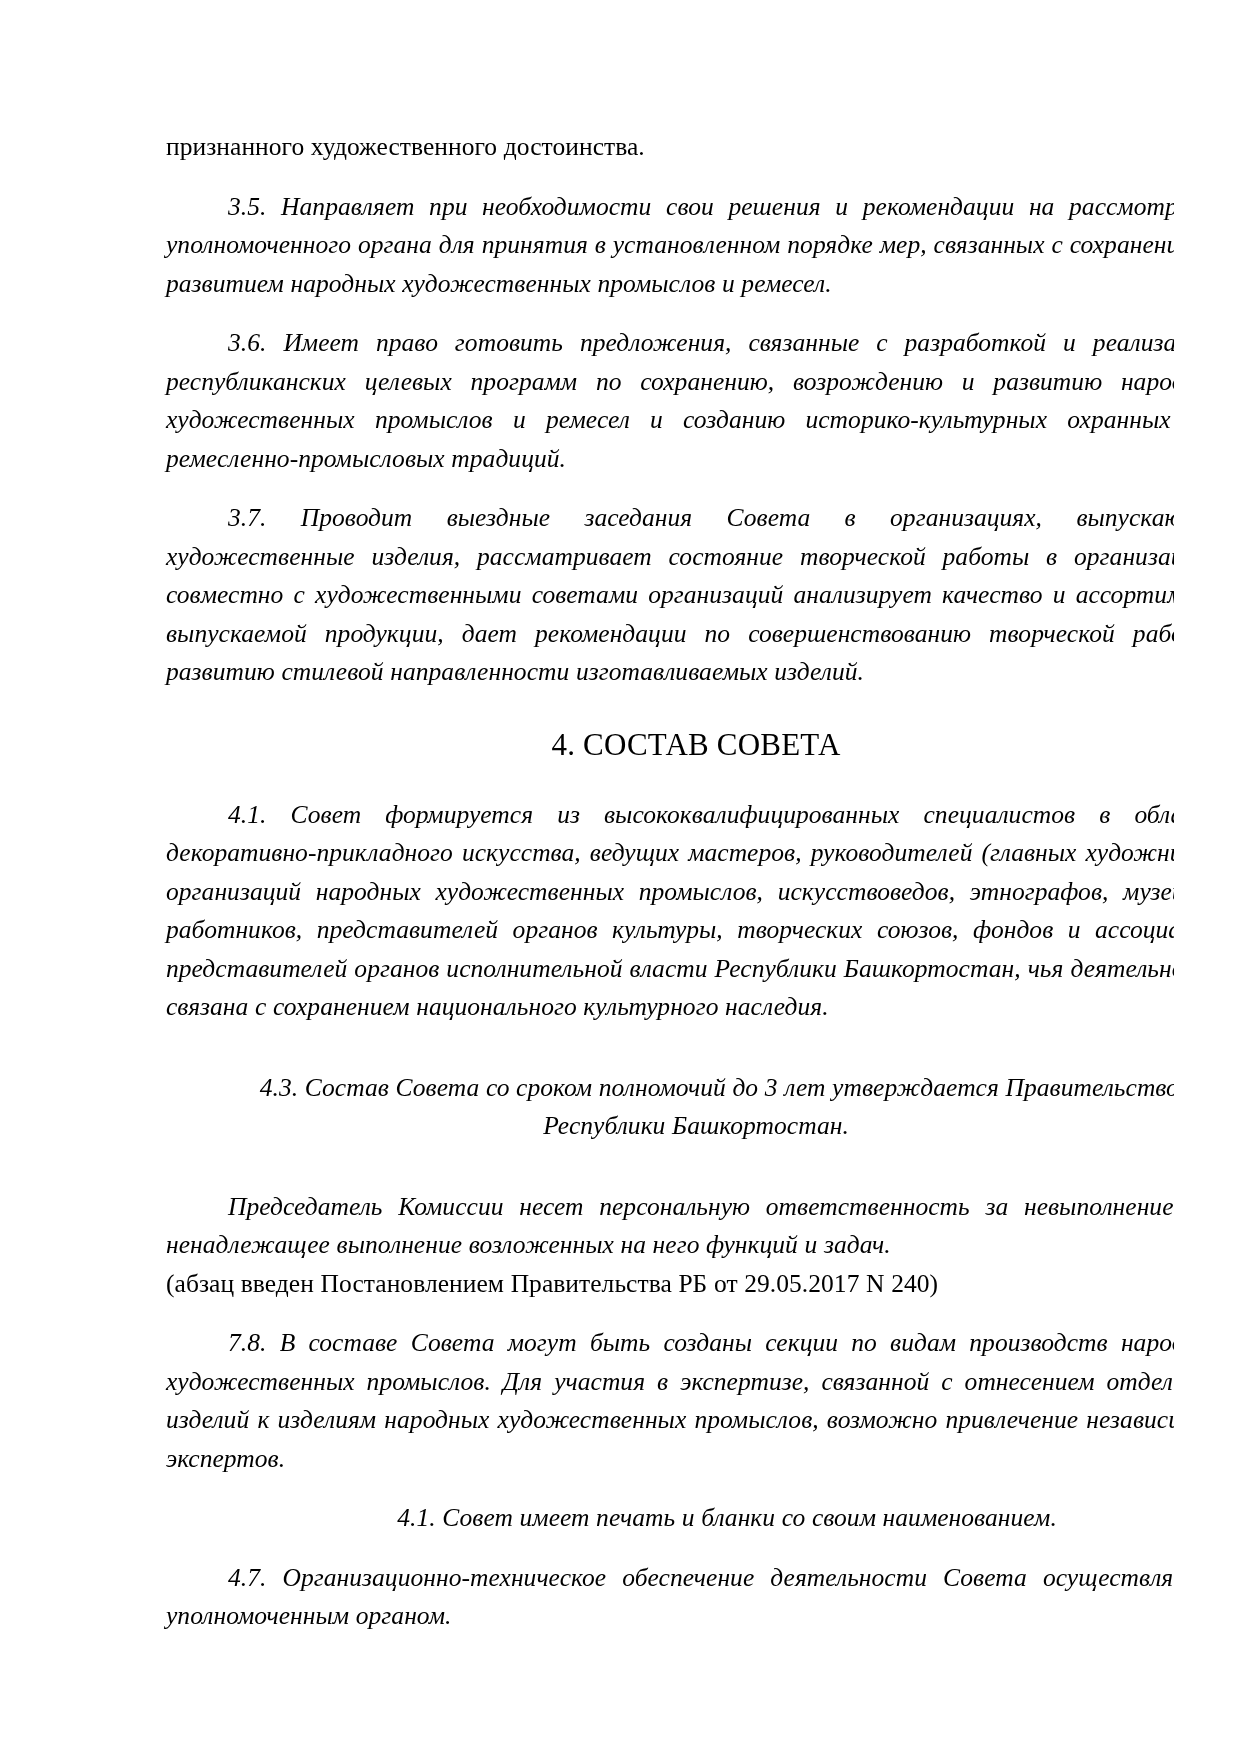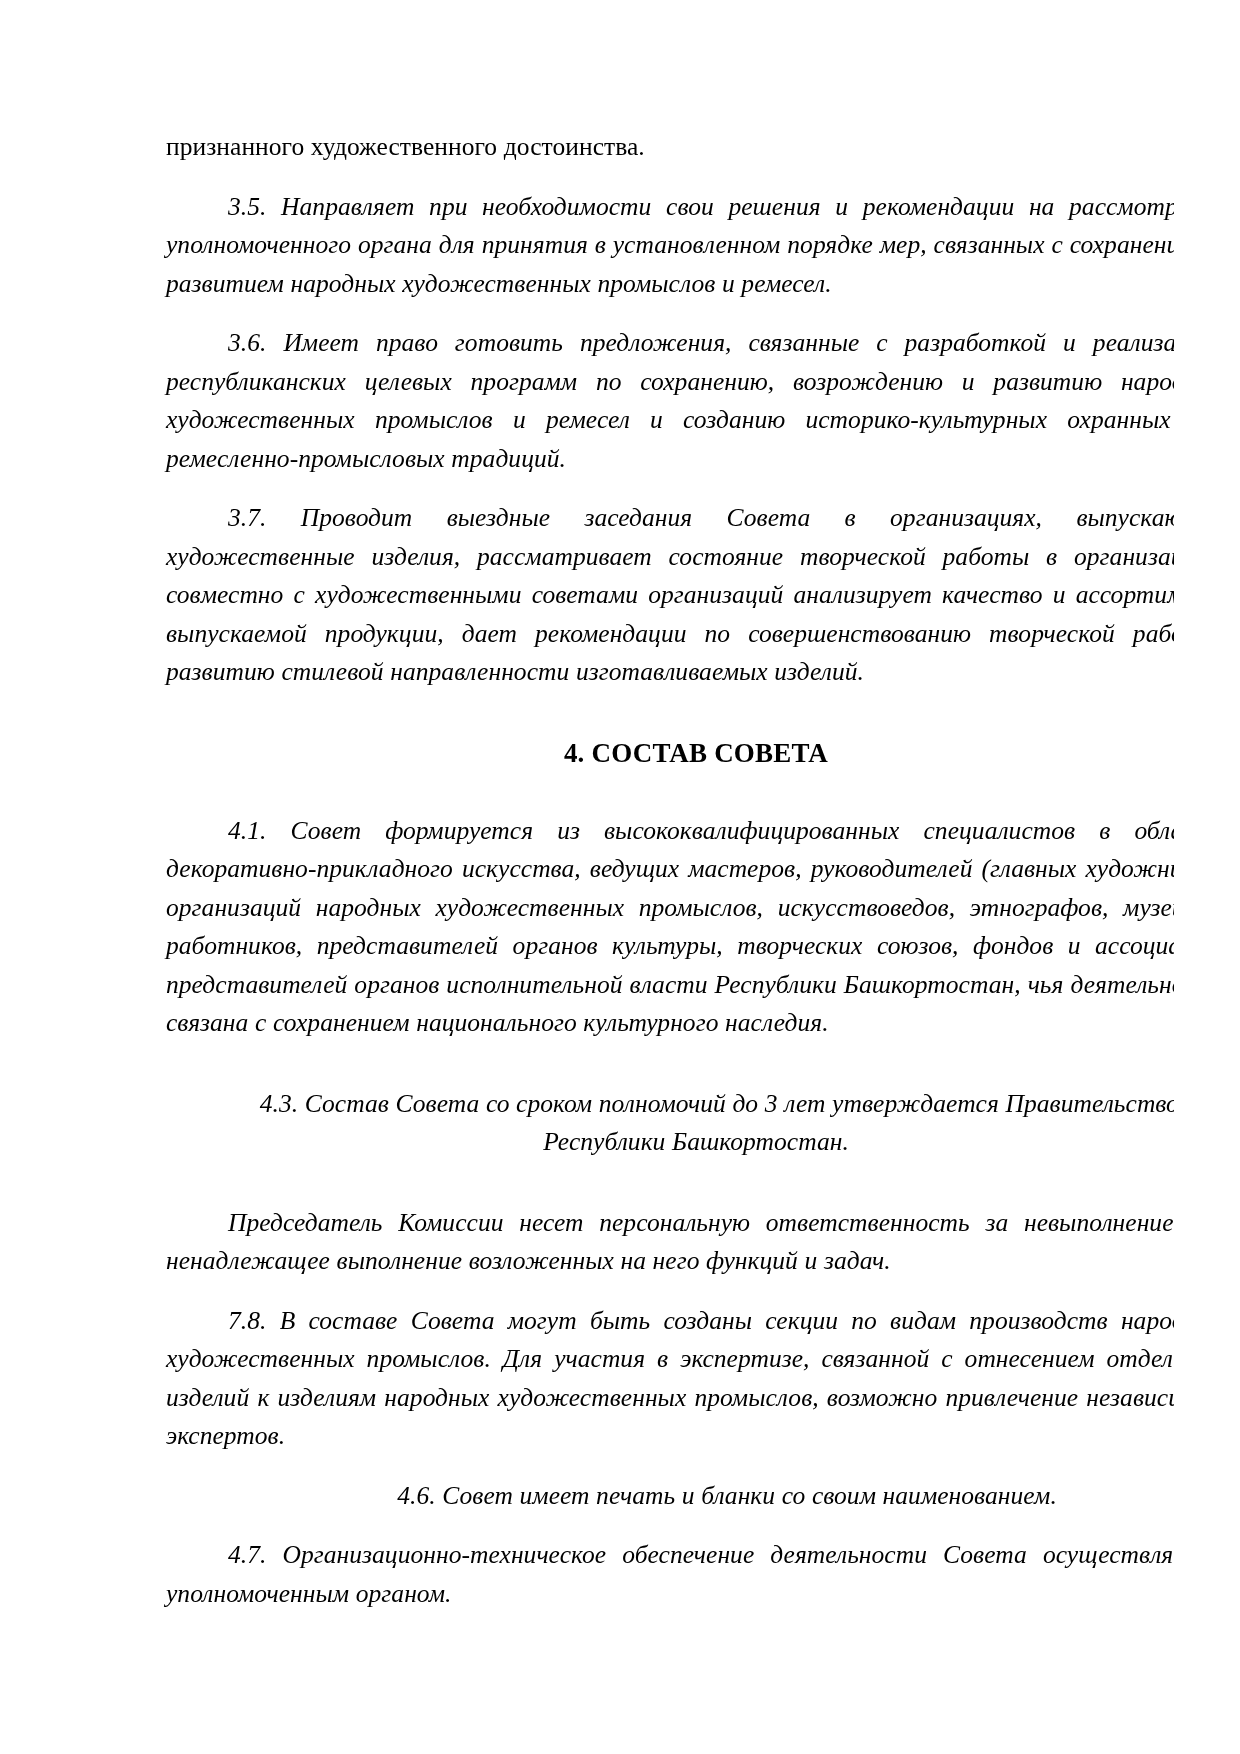--- a/index.html
+++ b/index.html
@@ -45,24 +45,24 @@
   p.noindent {
     text-indent: 0;
   }
   p.flush {
     text-align: center;
   }
   .gap-md { height: 21px; }
   .gap-head-top { height: 30px; }
   .gap-head-bot { height: 28px; }
   h2.heading {
-    margin: 12px;
-    font-size: 27px;
+    margin: 4px;
+    font-size: 31px;
     line-height: 38px;
-    font-weight: bold;
+    font-weight: normal;
     text-align: center;
     letter-spacing: 0.2px;
   }
   .cite {
     text-align: left;
     text-indent: 0;
   }
 </style>
 </head>
 <body>
@@ -99,27 +99,28 @@
 
     <p class="para indent flush">4.3. Состав Совета со сроком полномочий до 3 лет утверждается Правительством Республики Башкортостан.</p>
 
     <div class="gap-md"></div>
 
 
     <div class="gap-md"></div>
 
     <p class="para indent">Председатель Комиссии несет персональную ответственность за невыполнение или ненадлежащее выполнение возложенных на него функций и задач.</p>
 
+    <p class="para cite">(абзац введен Постановлением Правительства РБ от 29.05.2017 N 240)</p>
 
     <div class="gap-md"></div>
 
     <p class="para indent">7.8. В составе Совета могут быть созданы секции по видам производств народных художественных промыслов. Для участия в экспертизе, связанной с отнесением отдельных изделий к изделиям народных художественных промыслов, возможно привлечение независимых экспертов.</p>
 
     <div class="gap-md"></div>
 
-    <p class="para indent flush">4.6. Совет имеет печать и бланки со своим наименованием.</p>
+    <p class="para indent flush">4.1. Совет имеет печать и бланки со своим наименованием.</p>
 
     <div class="gap-md"></div>
 
     <p class="para indent">4.7. Организационно-техническое обеспечение деятельности Совета осуществляется уполномоченным органом.</p>
 
   </div>
 </div>
 
 </body></html>

